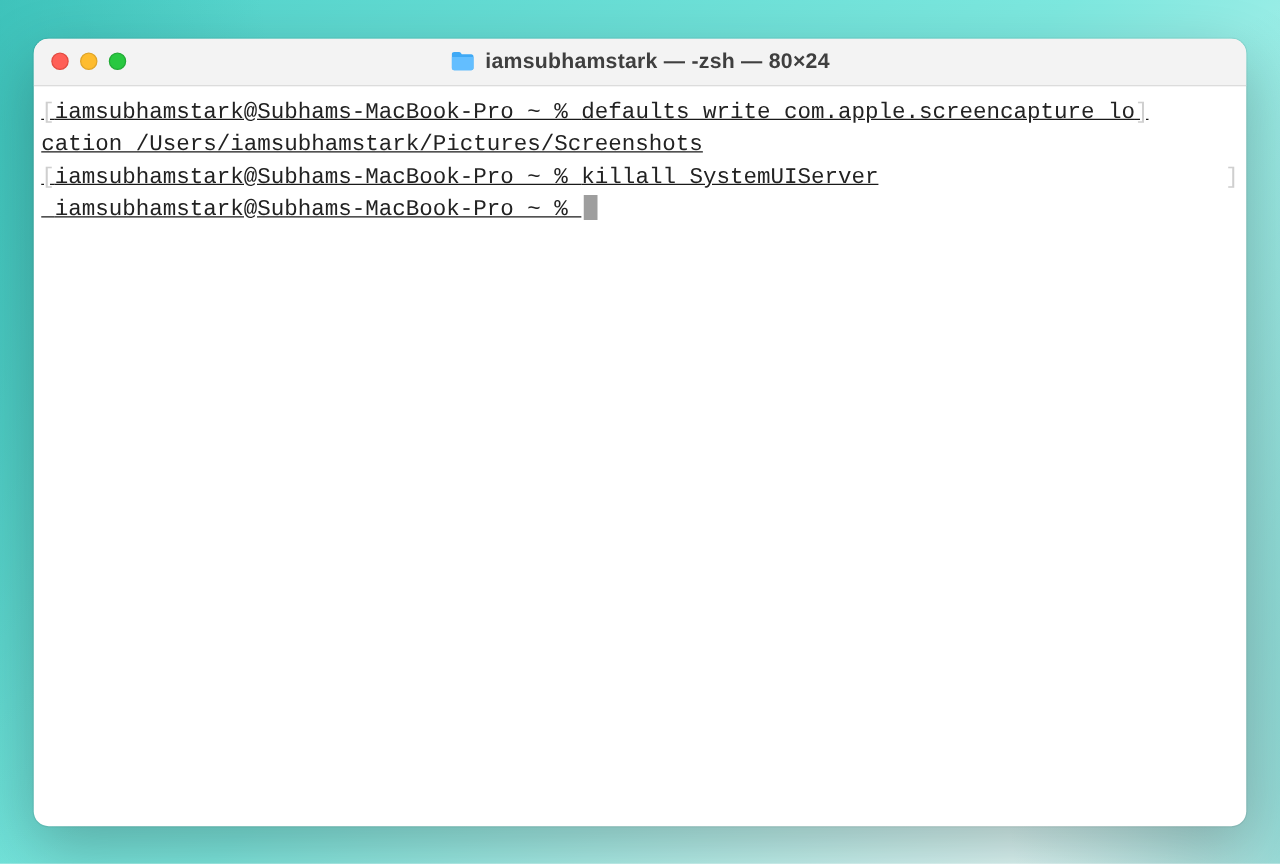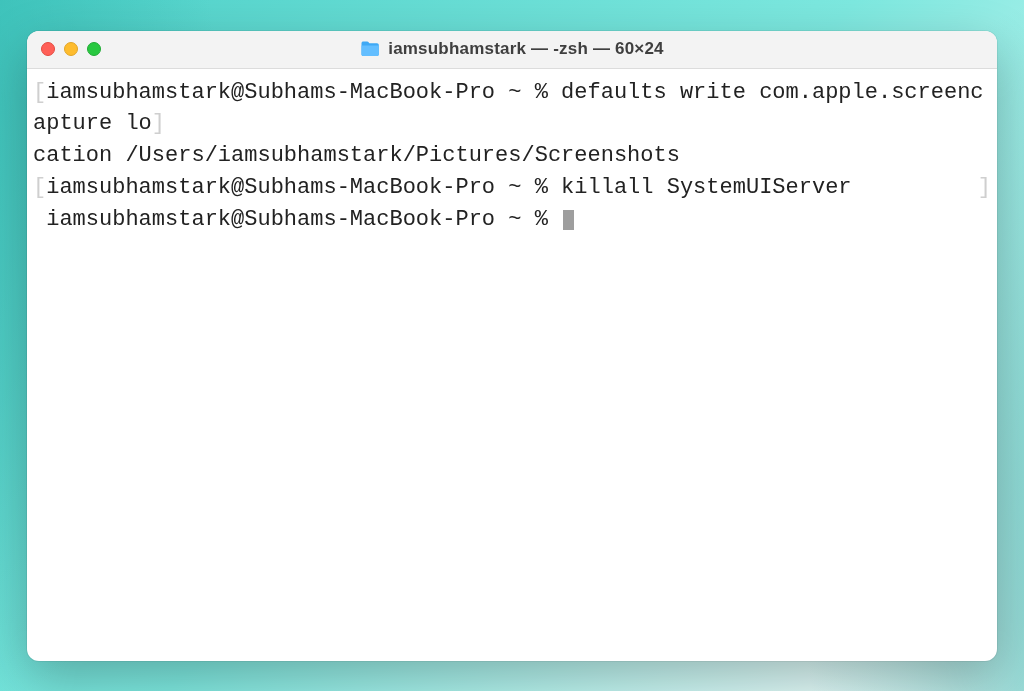--- a/index.html
+++ b/index.html
@@ -103,26 +103,27 @@
       font-size: 17px;
       font-weight: 700;
       color: #3f3f3f;
       letter-spacing: 0.2px;
     }
 
     .terminal-body {
       flex: 1;
       padding: 8px 6px;
       font-family: "SF Mono", Menlo, Consolas, "Courier New", monospace;
-      font-size: 22px;
+      font-size: 18px;
       line-height: 1.45;
       color: #1a1a1a;
       white-space: pre-wrap;
       word-break: break-all;
       overflow: hidden;
+      text-decoration: underline;
     }
 
     .bracket {
       color: #cfcfcf;
     }
 
     .terminal-line {
       display: block;
     }
 
@@ -154,19 +155,19 @@
       <div class="light yellow"></div>
       <div class="light green"></div>
     </div>
     <div class="title-center">
       <span class="folder-icon">
         <svg width="20" height="16" viewBox="0 0 20 16">
           <path d="M1.5 2.2 C1.5 1.2 2.3 0.5 3.3 0.5 L7.2 0.5 C7.8 0.5 8.3 0.8 8.6 1.2 L9.4 2.3 L17 2.3 C18 2.3 18.8 3.1 18.8 4.1 L18.8 13.3 C18.8 14.3 18 15.1 17 15.1 L3.3 15.1 C2.3 15.1 1.5 14.3 1.5 13.3 Z" fill="#3fa9f5"></path>
           <path d="M1.5 4.6 L18.8 4.6 L18.8 13.3 C18.8 14.3 18 15.1 17 15.1 L3.3 15.1 C2.3 15.1 1.5 14.3 1.5 13.3 Z" fill="#63beff"></path>
         </svg>
       </span>
-      <span class="window-title">iamsubhamstark — -zsh — 60×24</span>
+      <span class="window-title">iamsubhamstark — -zsh — 80×24</span>
     </div>
   </div>
 
   <div class="terminal-body"><span class="terminal-line"><span class="bracket">[</span><span class="prompt-segment">iamsubhamstark@Subhams-MacBook-Pro ~ % </span><span class="command-segment">defaults write com.apple.screencapture lo</span><span class="bracket">]</span></span><span class="terminal-line"><span class="command-segment">cation /Users/iamsubhamstark/Pictures/Screenshots</span></span><span class="terminal-line"><span class="bracket">[</span><span class="prompt-segment">iamsubhamstark@Subhams-MacBook-Pro ~ % </span><span class="command-segment">killall SystemUIServer</span><span class="bracket" style="float:right">]</span></span><span class="terminal-line"> <span class="prompt-segment">iamsubhamstark@Subhams-MacBook-Pro ~ % </span><span class="cursor-block"></span></span></div>
 
 </div>
 
 </body></html>

